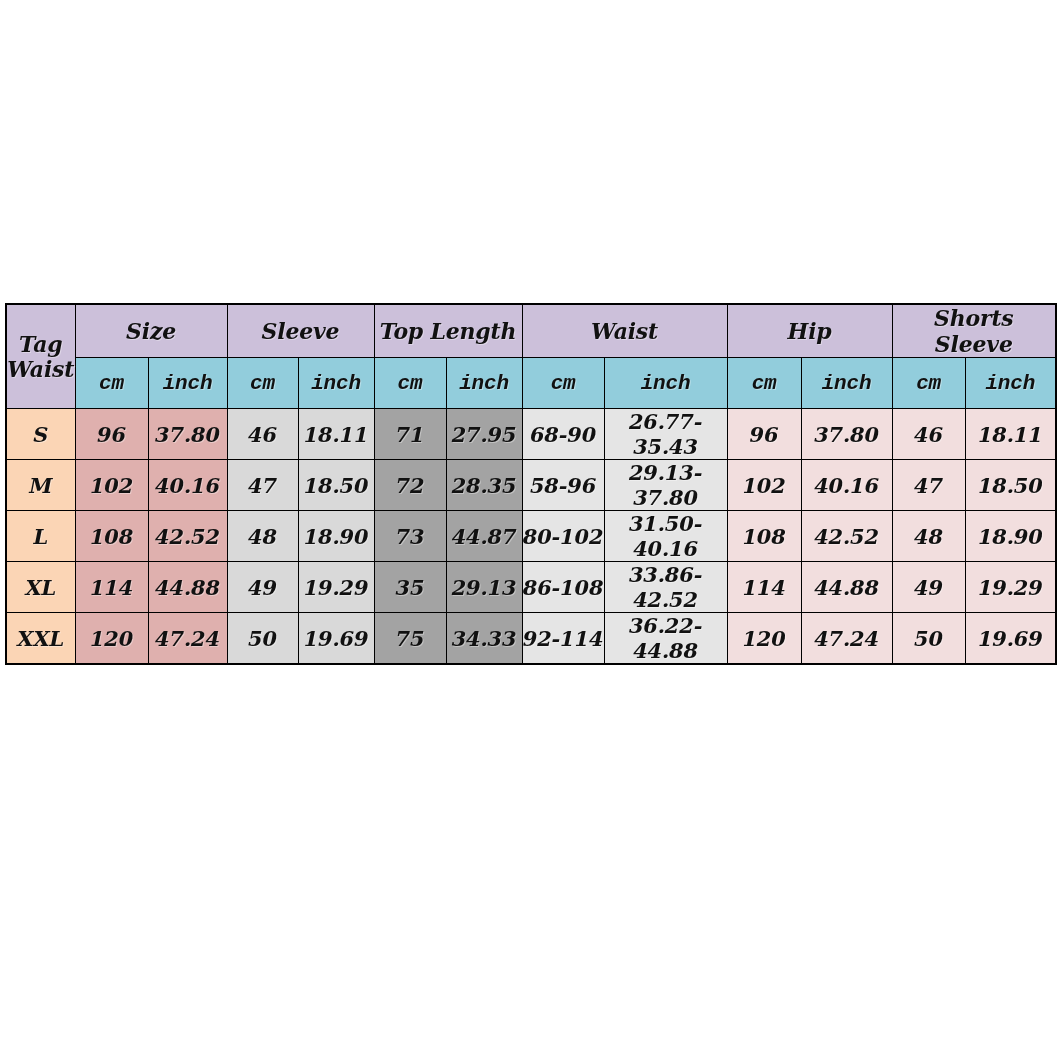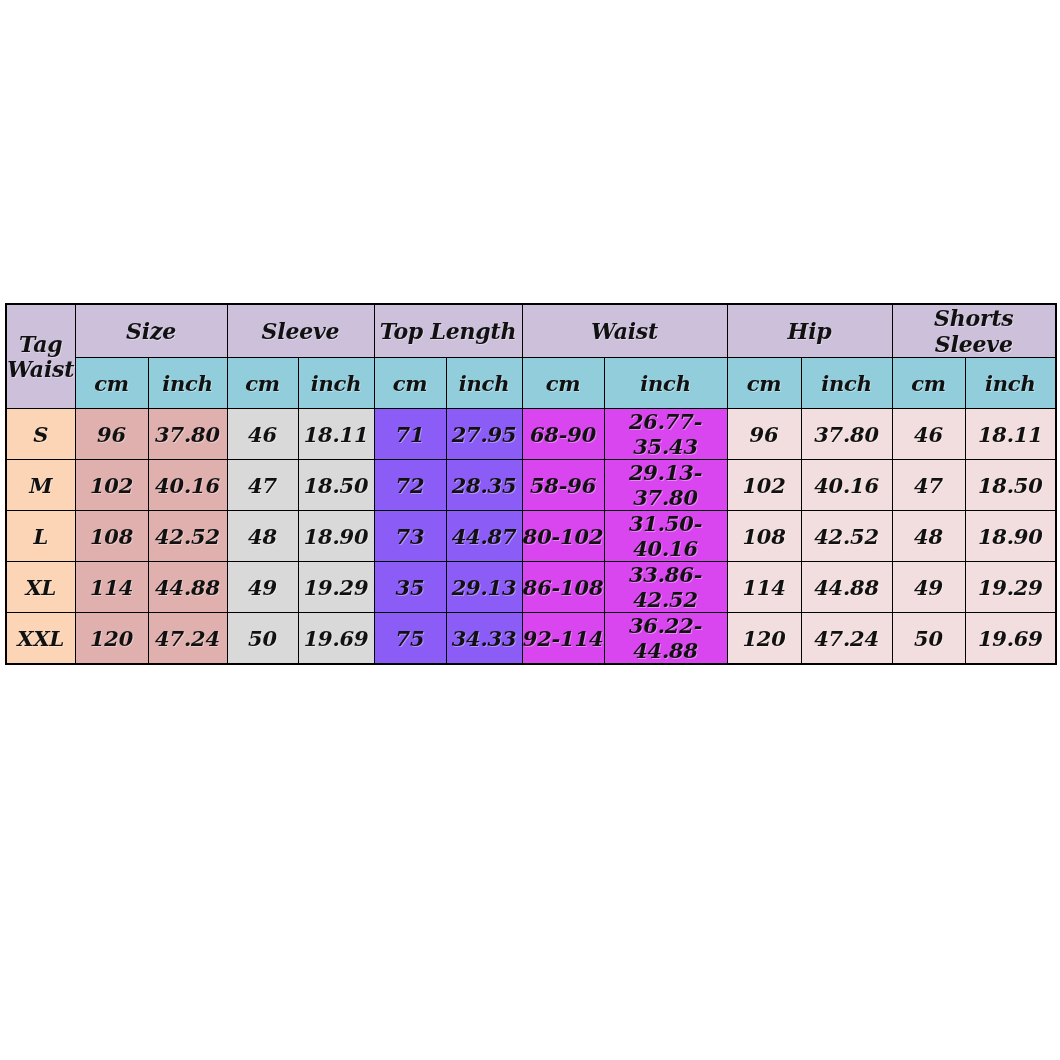--- a/index.html
+++ b/index.html
@@ -60,33 +60,34 @@
     background: #c3d69b;
     font-size: 21px;
     line-height: 1.12;
   }
 
   
   tr.unit-row th {
     height: 50px;
     background: #92cddc;
     font-size: 21px;
+    font-family: Liberation Mono, monospace;
   }
 
   
   tr.data-row td {
     height: 50px;
     font-size: 21px;
   }
 
   td.c-tag      { background: #fbd5b5; }
   td.c-bust     { background: #dfb0ae; }
   td.c-sleeve   { background: #d9d9d9; }
-  td.c-toplen   { background: #8b5cf6; }
-  td.c-waist    { background: #d946ef; }
+  td.c-toplen   { background: #a3a3a3; }
+  td.c-waist    { background: #e5e5e5; }
   td.c-hip      { background: #f2dede; }
   td.c-shorts   { background: #f2dede; }
 
   
   col.w-tag        { width: 69px;  }
   col.w-bust-cm    { width: 73px;  }
   col.w-bust-in    { width: 79px;  }
   col.w-slv-cm     { width: 71px;  }
   col.w-slv-in     { width: 76px;  }
   col.w-top-cm     { width: 72px;  }

